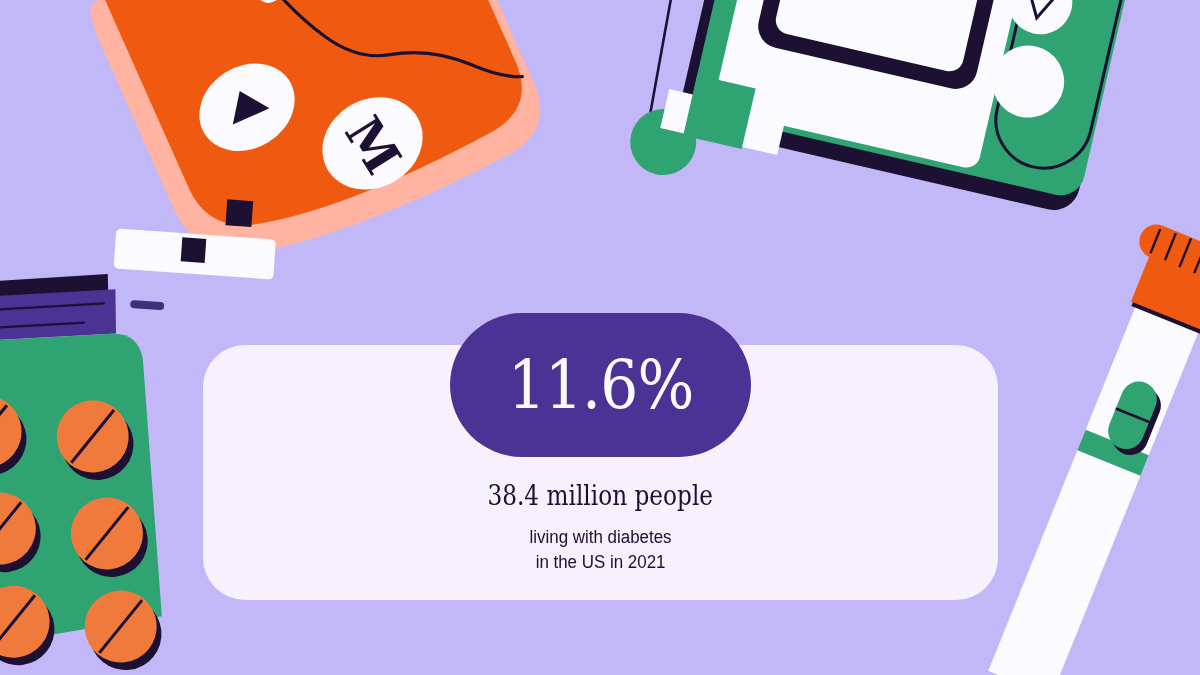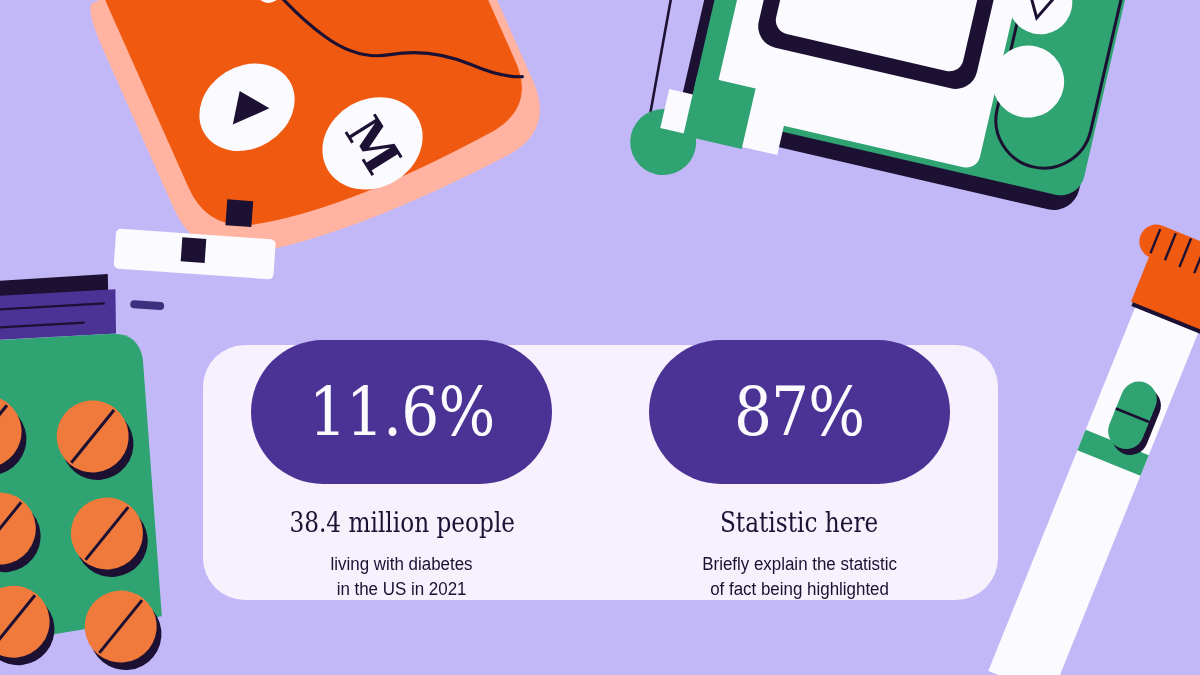--- a/index.html
+++ b/index.html
@@ -26,21 +26,20 @@
     background:#f6f1fd;
     border-radius:42px;
     z-index:5;
   }
   .stat-cols {
     position:absolute;
     left:203px; top:313px;
     width:795px; height:290px;
     display:flex;
     z-index:6;
-    align-items:flex-end;
   }
   .stat-col {
     flex:1 1 50%;
     display:flex;
     flex-direction:column;
     align-items:center;
   }
   .pill {
     width:301px; height:144px;
     background:#4a3394;
@@ -222,25 +221,15 @@
       <div class="pill">
         <span class="pill-value">11.6%</span>
       </div>
       <div class="stat-head">38.4 million people</div>
       <div class="stat-sub">
         <div>living with diabetes</div>
         <div>in the US in 2021</div>
       </div>
     </div>
 
-    <div class="stat-col">
-      <div class="pill">
-        <span class="pill-value">87%</span>
-      </div>
-      <div class="stat-head">Statistic here</div>
-      <div class="stat-sub">
-        <div>Briefly explain the statistic</div>
-        <div>of fact being highlighted</div>
-      </div>
-    </div>
 
   </div>
 </div>
 
 </body></html>

